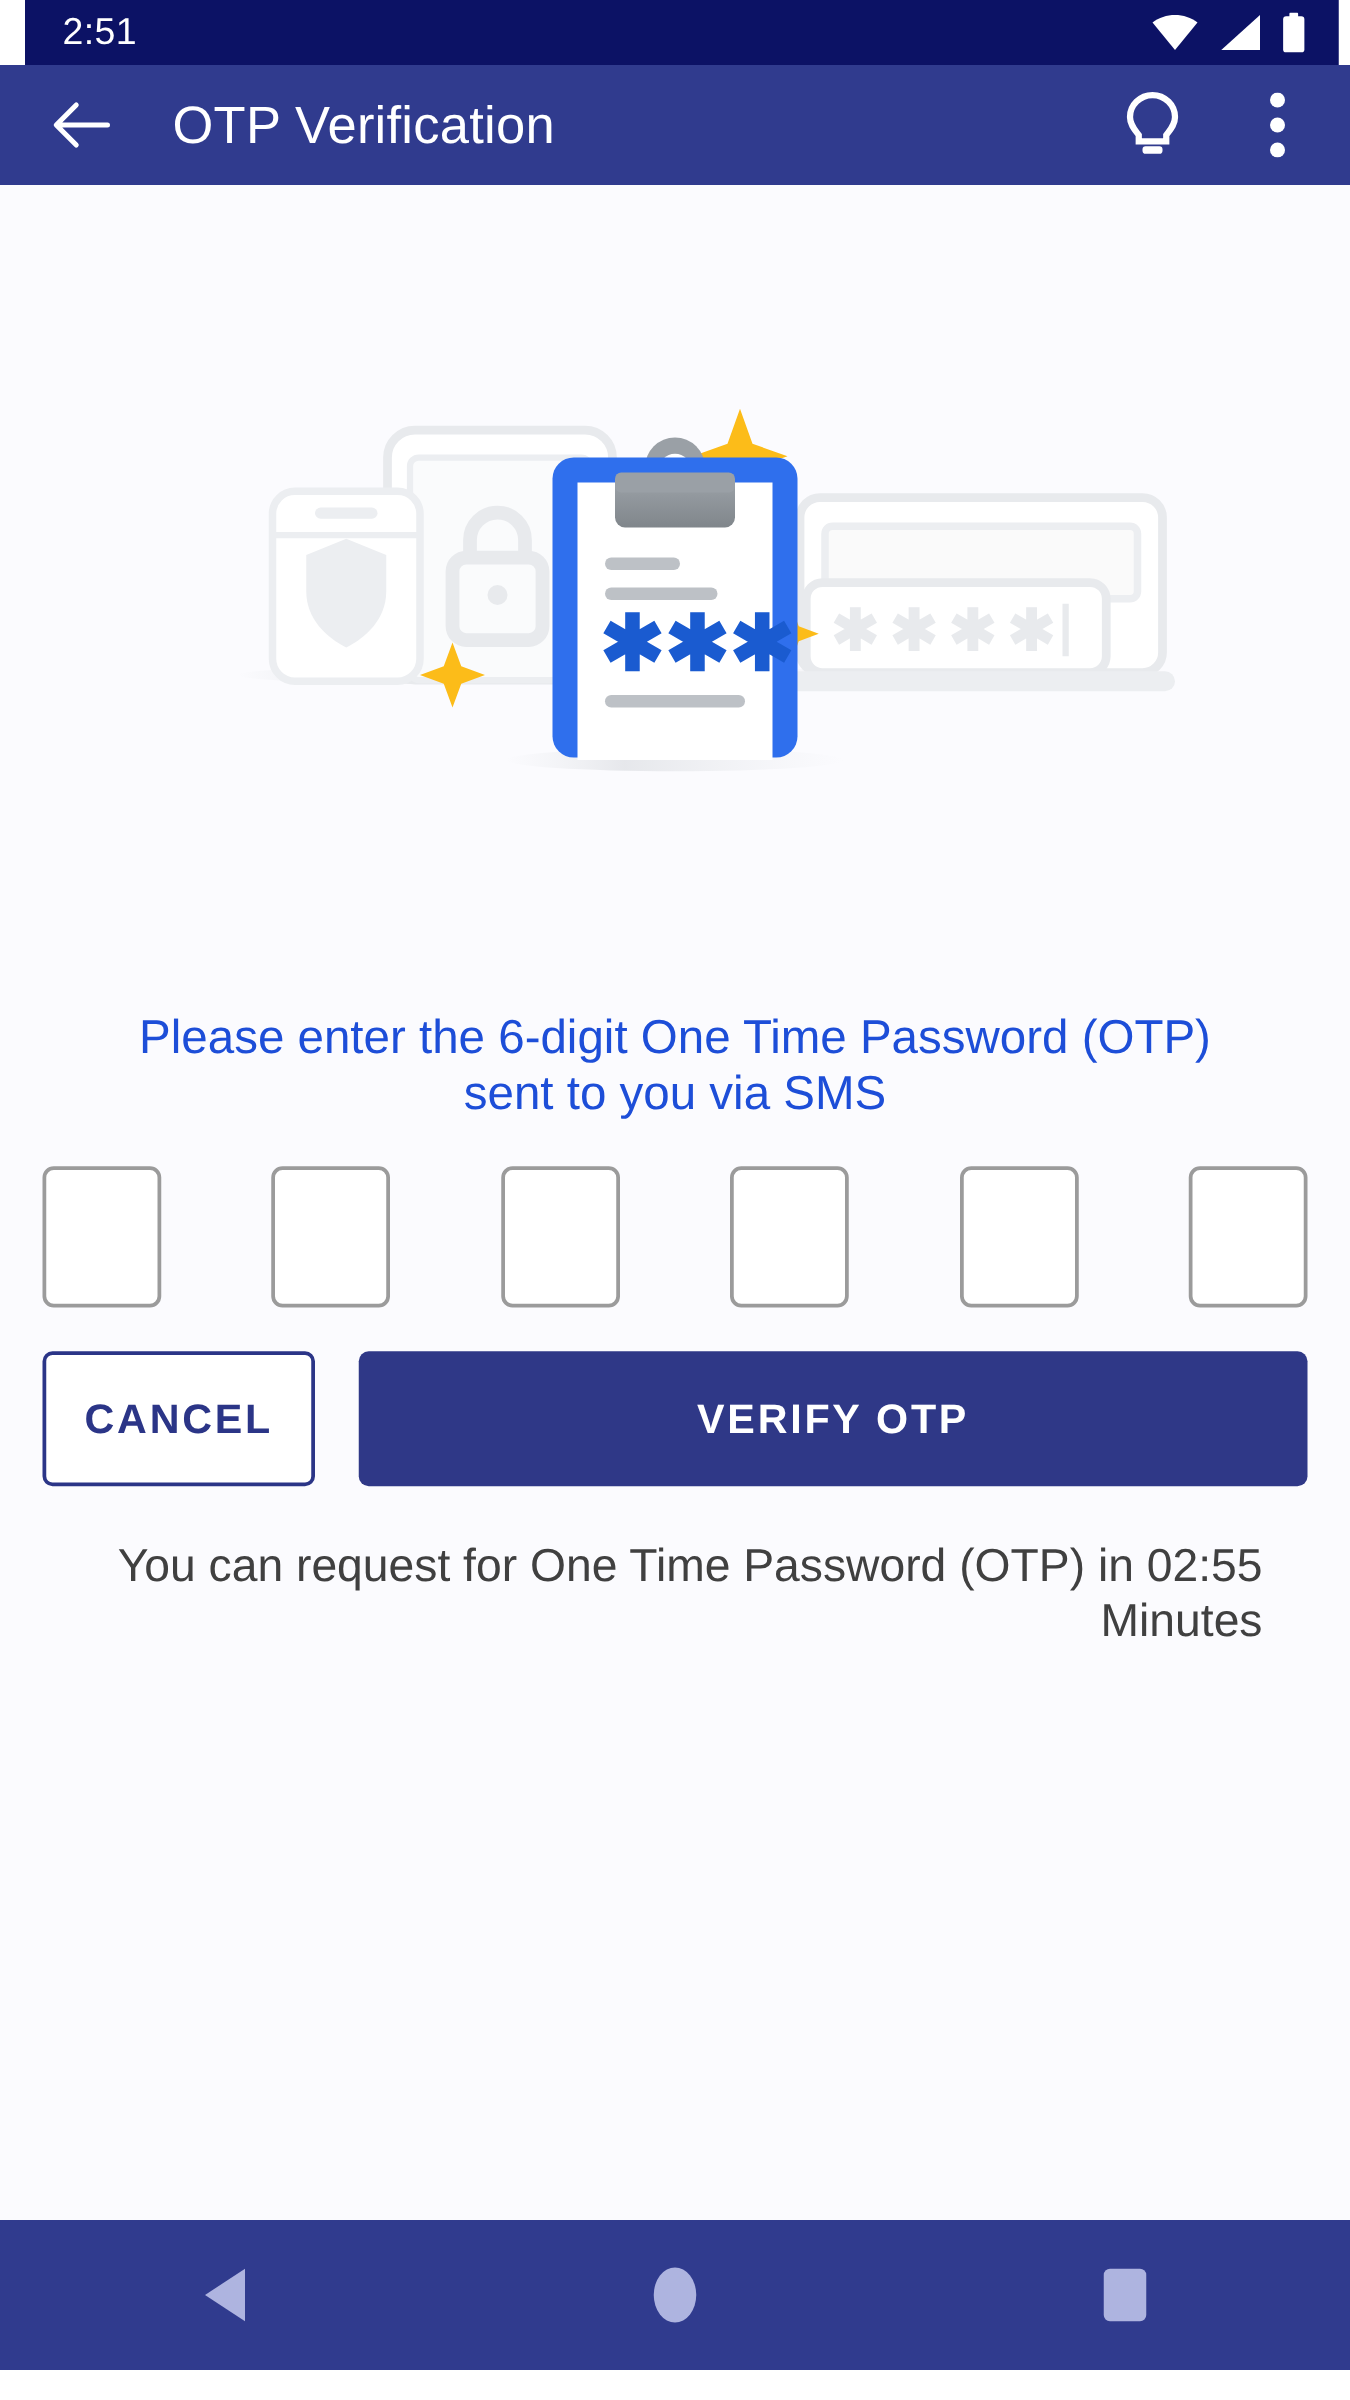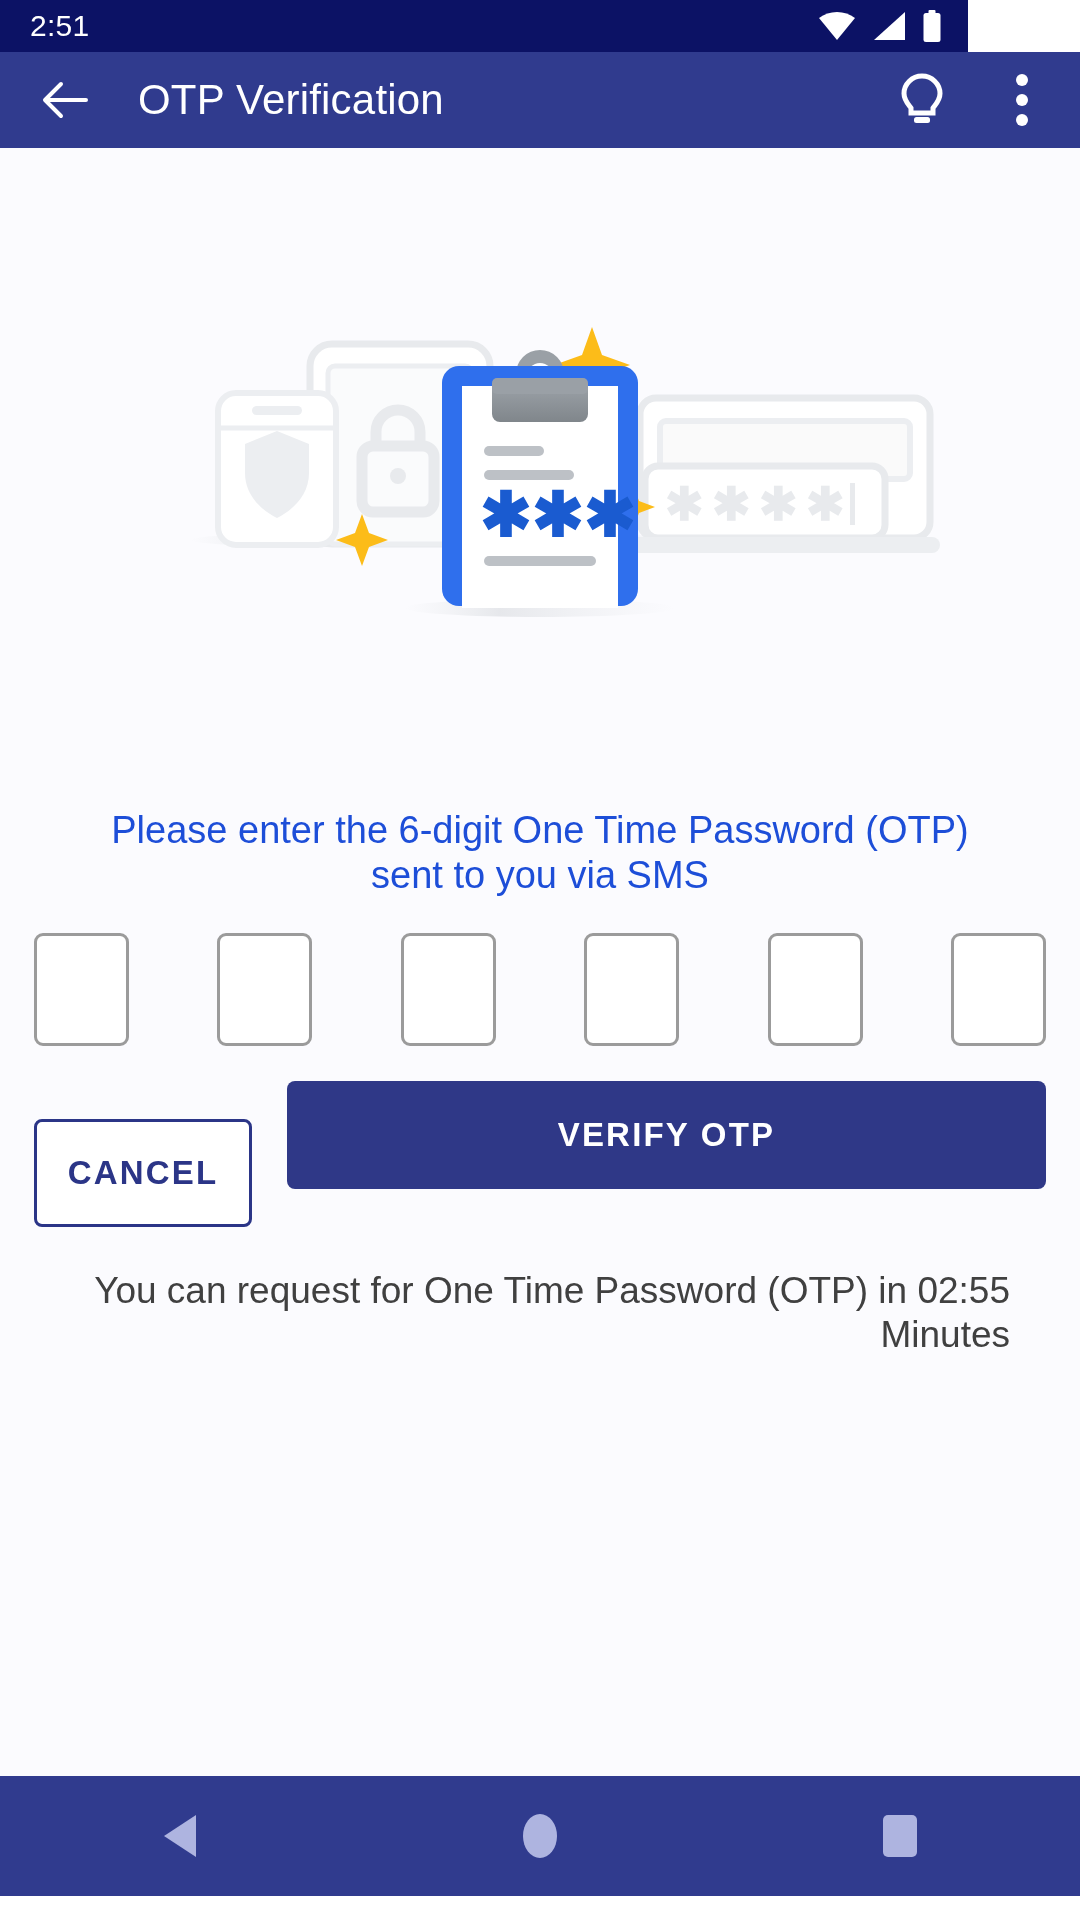--- a/index.html
+++ b/index.html
@@ -6,25 +6,26 @@
   html,body { width:1080px; height:1920px; }
   body {
     font-family: "Liberation Sans", sans-serif;
     background:#ffffff;
     overflow:hidden;
     position:relative;
   }
 
   
   #status-bar{
-    height:52px; width:968px;
+    height:52px; width:1051px;
     background:#0c1265;
     display:flex; align-items:center;
     padding:0 26px 0 30px;
     position:relative;
+    margin-left:20px;
   }
   #status-time{
     color:#ffffff; font-size:30px; font-weight:400;
     letter-spacing:.3px;
   }
   #status-icons{
     margin-left:auto; display:flex; align-items:center; gap:16px;
   }
   .sb-ico{ display:block; }
 
@@ -95,21 +96,20 @@
   }
   #cancel-button{
     width:218px; height:108px;
     background:#ffffff;
     border:3px solid #2b3587;
     border-radius:8px;
     color:#2b3587;
     font-size:33px; font-weight:700; letter-spacing:2.2px;
     font-family:"Liberation Sans", sans-serif;
     cursor:pointer;
-    margin-top:38px;
   }
   #verify-button{
     flex:1; height:108px;
     background:#2f3887;
     border:none; border-radius:8px;
     color:#ffffff;
     font-size:33px; font-weight:700; letter-spacing:2.2px;
     font-family:"Liberation Sans", sans-serif;
     cursor:pointer;
     text-align:center;

